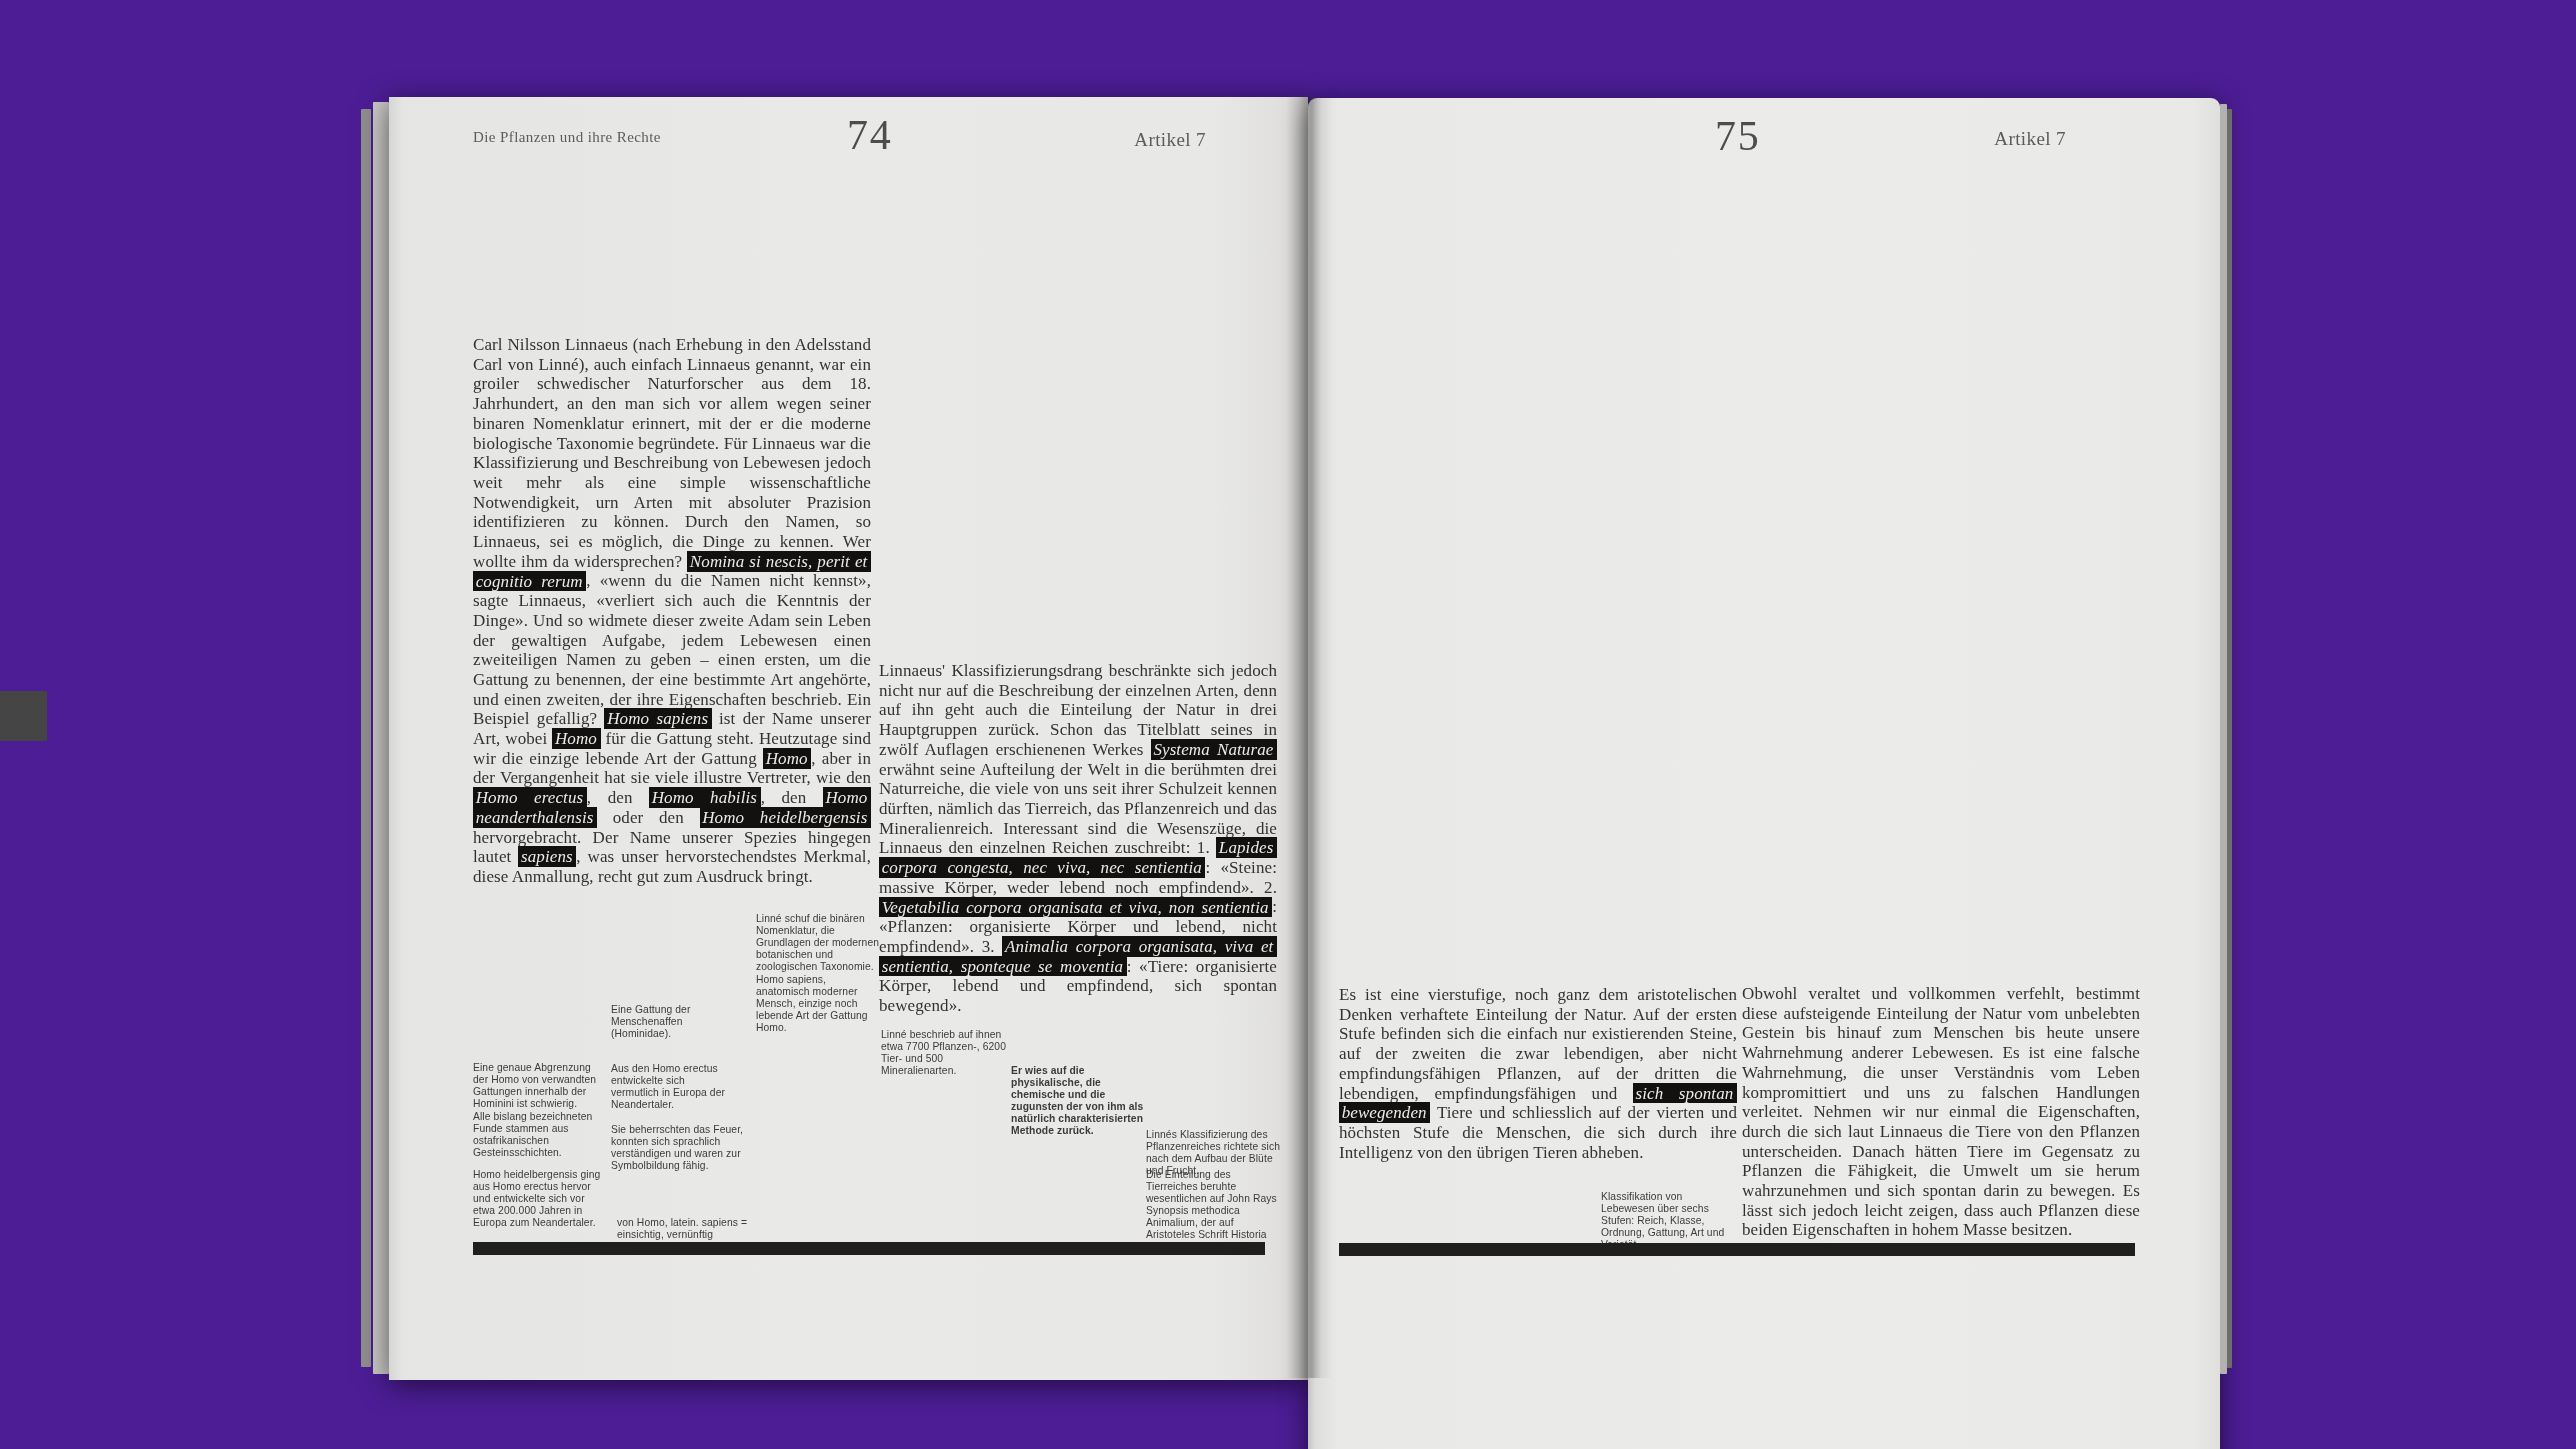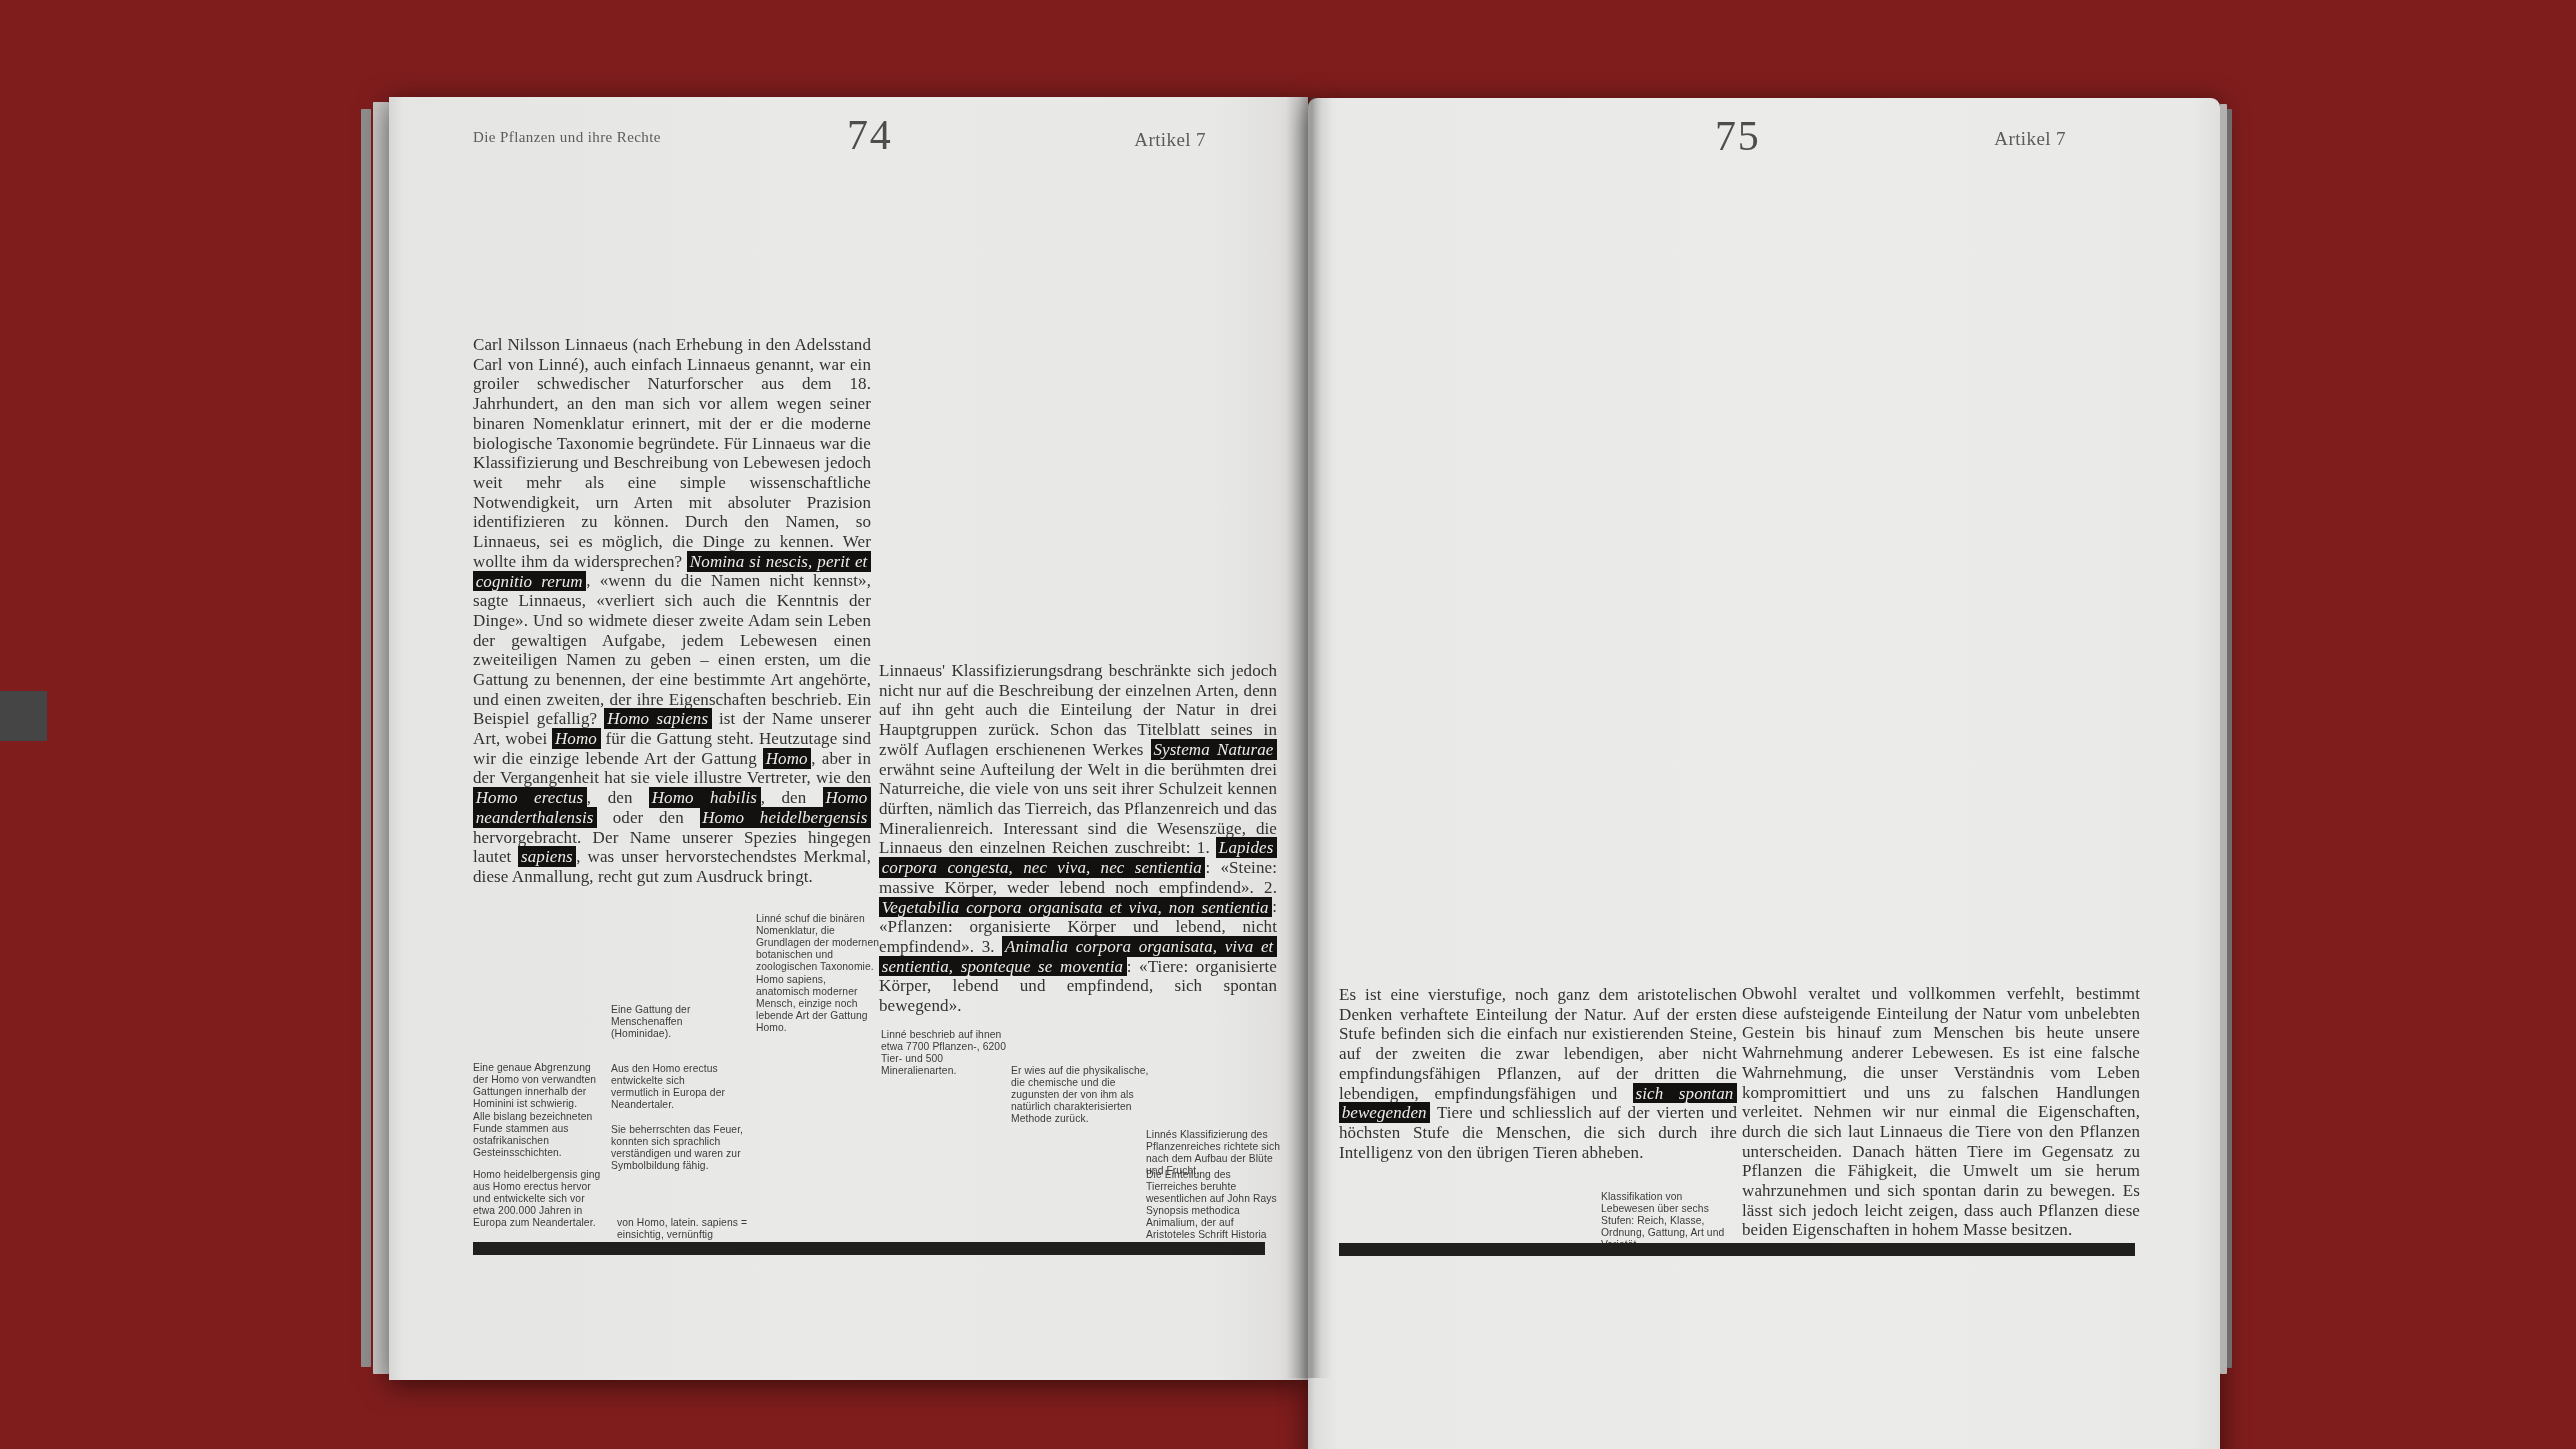--- a/index.html
+++ b/index.html
@@ -1,16 +1,16 @@
 <!DOCTYPE html>
 <html style="font-size:14.3px"><head>
 <meta charset="utf-8">
 <style>
   html,body{margin:0;padding:0;background:#000;}
-  #canvas{position:relative;width:2576px;height:1449px;background:#7f1d1d;overflow:hidden;
+  #canvas{position:relative;width:2576px;height:1449px;background:#4c1d95;overflow:hidden;
           font-family:"Liberation Serif","DejaVu Serif",serif;}
   
   .sheet-edge{position:absolute;border-radius:0.9px;}
   .page{position:absolute;box-shadow:0 5.4px 27px rgba(0,0,0,.6);}
   #left-page{left:389px;top:97px;width:919px;height:1283px;
     background:linear-gradient(90deg,#d6d6d4 0,#e5e5e3 14.3px,#e9e9e7 45%,#e8e8e6 90%,#dedddb 99%,#cfcecc 100%);}
   #right-page{left:1308px;top:98px;width:912px;height:1420px;
     background:linear-gradient(90deg,#c4c4c2 0,#dddddb 7.2px,#e9e9e7 30px,#ebebe9 60%,#e9e9e7 97%,#dfdfdd 100%);border-radius:9px;}
   #gutter-shadow{position:absolute;left:1286px;top:97px;width:47px;height:1281px;
     background:linear-gradient(90deg,rgba(0,0,0,0) 0,rgba(0,0,0,.18) 45%,rgba(60,60,58,.35) 55%,rgba(0,0,0,.05) 75%,rgba(0,0,0,0) 100%);
@@ -50,21 +50,21 @@
     <div class="note" style="left:367px;top:816px;width:125px;">Linné schuf die binären Nomenklatur, die Grundlagen der modernen botanischen und zoologischen Taxonomie.</div>
     <div class="note" style="left:367px;top:877px;width:125px;">Homo sapiens, anatomisch moderner Mensch, einzige noch lebende Art der Gattung Homo.</div>
     <div class="note" style="left:84px;top:921px;width:130px;margin-top:44px;">Eine genaue Abgrenzung der Homo von verwandten Gattungen innerhalb der Hominini ist schwierig.</div>
     <div class="note" style="left:84px;top:1014px;width:130px;">Alle bislang bezeichneten Funde stammen aus ostafrikanischen Gesteinsschichten.</div>
     <div class="note" style="left:84px;top:1072px;width:134px;">Homo heidelbergensis ging aus Homo erectus hervor und entwickelte sich vor etwa 200.000 Jahren in Europa zum Neandertaler.</div>
     <div class="note" style="left:222px;top:907px;width:130px;">Eine Gattung der Menschenaffen (Hominidae).</div>
     <div class="note" style="left:222px;top:966px;width:123px;">Aus den Homo erectus entwickelte sich vermutlich in Europa der Neandertaler.</div>
     <div class="note" style="left:222px;top:1027px;width:134px;">Sie beherrschten das Feuer, konnten sich sprachlich verständigen und waren zur Symbolbildung fähig.</div>
     <div class="note" style="left:228px;top:1120px;width:143px;">von Homo, latein. sapiens = einsichtig, vernünftig</div>
     <div class="note" style="left:492px;top:932px;width:125px;">Linné beschrieb auf ihnen etwa 7700 Pflanzen-, 6200 Tier- und 500 Mineralienarten.</div>
-    <div class="note" style="left:622px;top:968px;width:143px;">Er wies auf die physikalische, die chemische und die zugunsten der von ihm als natürlich charakterisierten Methode zurück.</div>
+    <div class="note" style="left:622px;top:968px;width:143px;font-weight:bold;">Er wies auf die physikalische, die chemische und die zugunsten der von ihm als natürlich charakterisierten Methode zurück.</div>
     <div class="note" style="left:757px;top:1032px;width:134px;">Linnés Klassifizierung des Pflanzenreiches richtete sich nach dem Aufbau der Blüte und Frucht.</div>
     <div class="note" style="left:757px;top:1072px;width:139px;">Die Einteilung des Tierreiches beruhte wesentlichen auf John Rays Synopsis methodica Animalium, der auf Aristoteles Schrift Historia animalium aufbaute.</div>
 
     <div class="footer-bar" style="left:84px;top:1145px;width:792px;"></div>
   </div>
 
   <div class="page" id="right-page">
     <div class="folio" style="left:407px;top:14.3px;">75</div>
     <div class="article-label" style="right:154px;top:30px;">Artikel 7</div>
 

